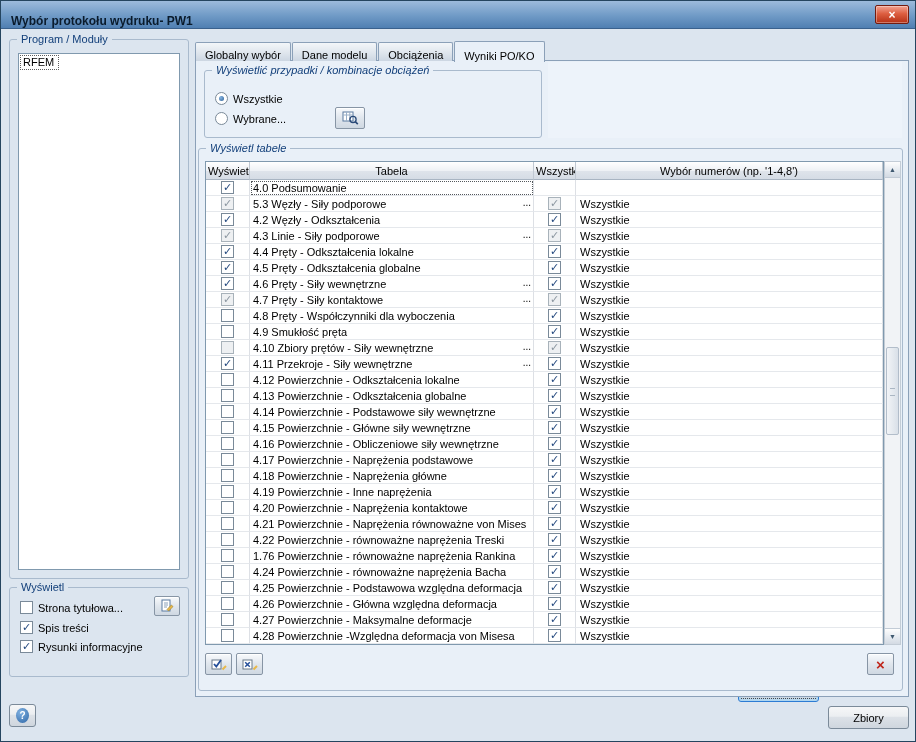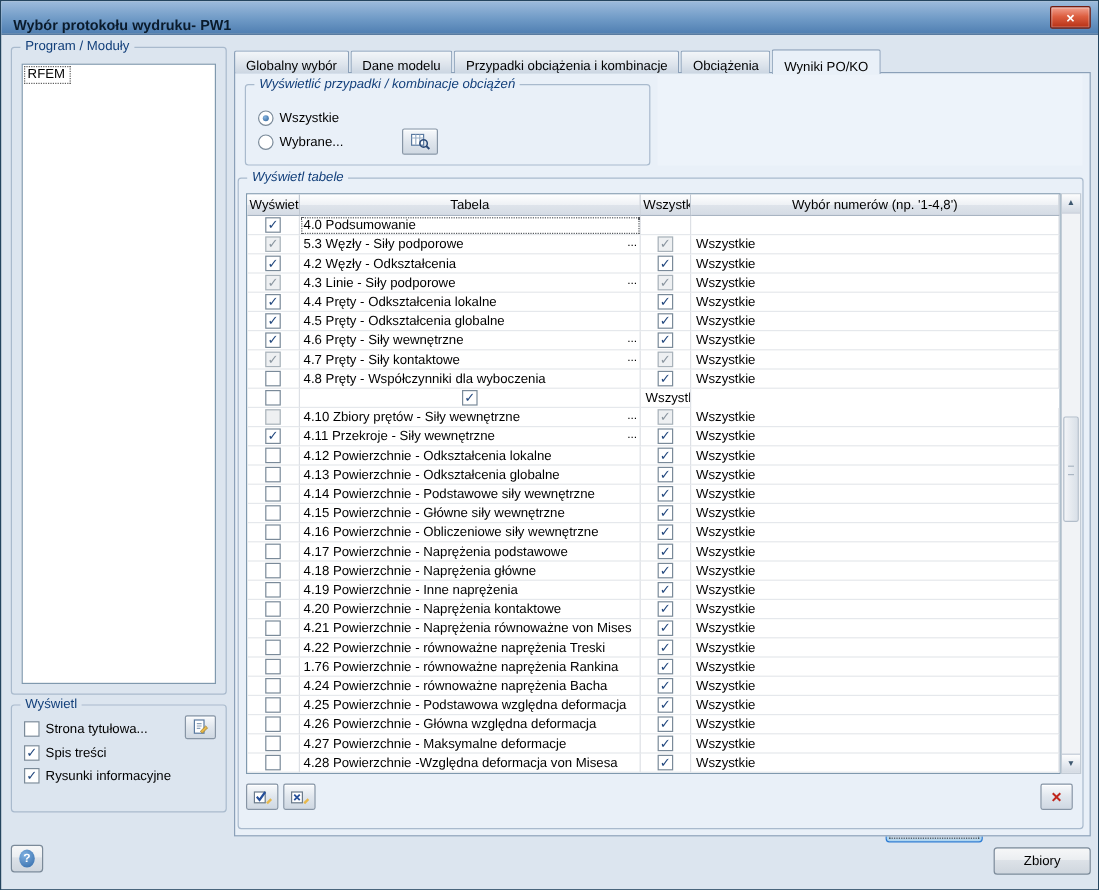--- a/index.html
+++ b/index.html
@@ -193,23 +193,20 @@
   </div>
 
   <div class="tabstrip">
     <div class="tab">
         <span>Globalny wybór</span>
       </div>
     <div class="tab">
         <span>Dane modelu</span>
       </div>
     <div class="tab">
-        <span>Przypadki obciążenia i kombinacje</span>
-      </div>
-    <div class="tab">
         <span>Obciążenia</span>
       </div>
     <div class="tab active">
         <span>Wyniki PO/KO</span>
       </div>
   </div>
 
   <div class="tabpage">
 
     <div class="preview-panel"></div>
@@ -353,20 +350,23 @@
                 </div>
                 <div class="td c-check">
                   <span class="cb checked"></span>
                 </div>
                 <div class="td c-sel">Wszystkie</div>
               </div>
               <div class="trow">
                 <div class="td c-check">
                   <span class="cb"></span>
                 </div>
+                <div class="td c-tabela">
+                  <span class="rowtitle">4.9 Smukłość pręta</span>
+                </div>
                 <div class="td c-check">
                   <span class="cb checked"></span>
                 </div>
                 <div class="td c-sel">Wszystkie</div>
               </div>
               <div class="trow">
                 <div class="td c-check">
                   <span class="cb disabled"></span>
                 </div>
                 <div class="td c-tabela">

